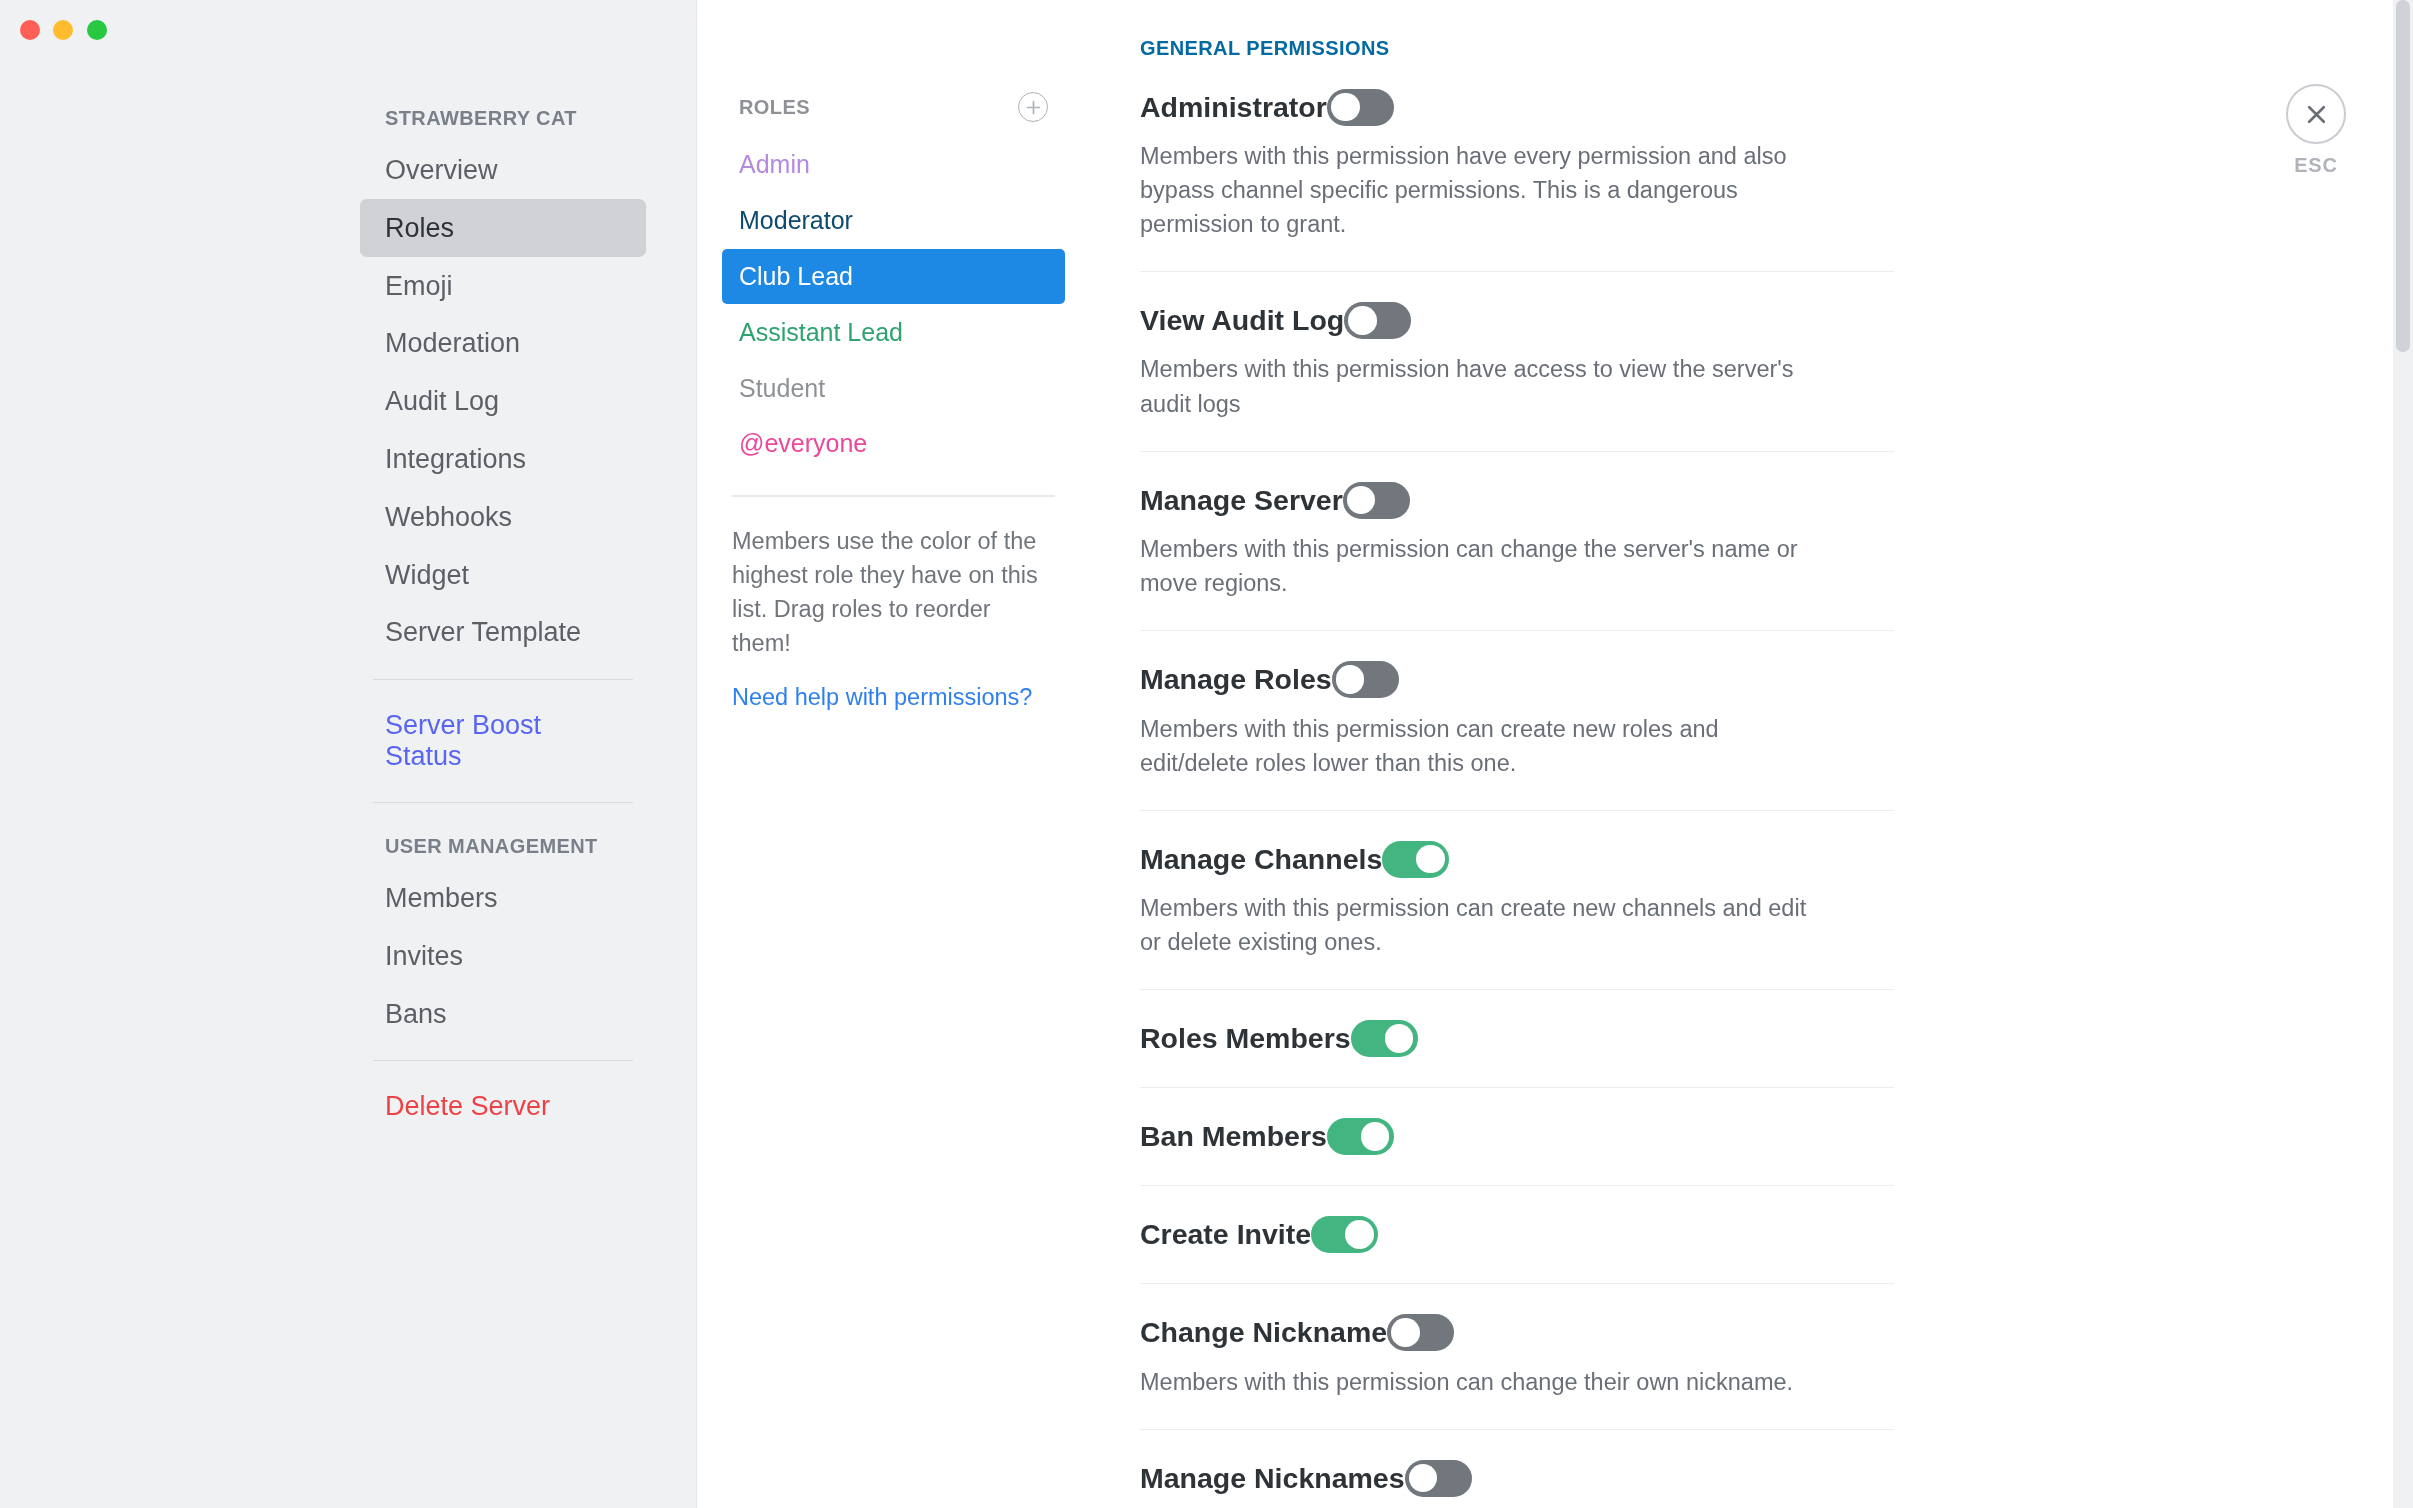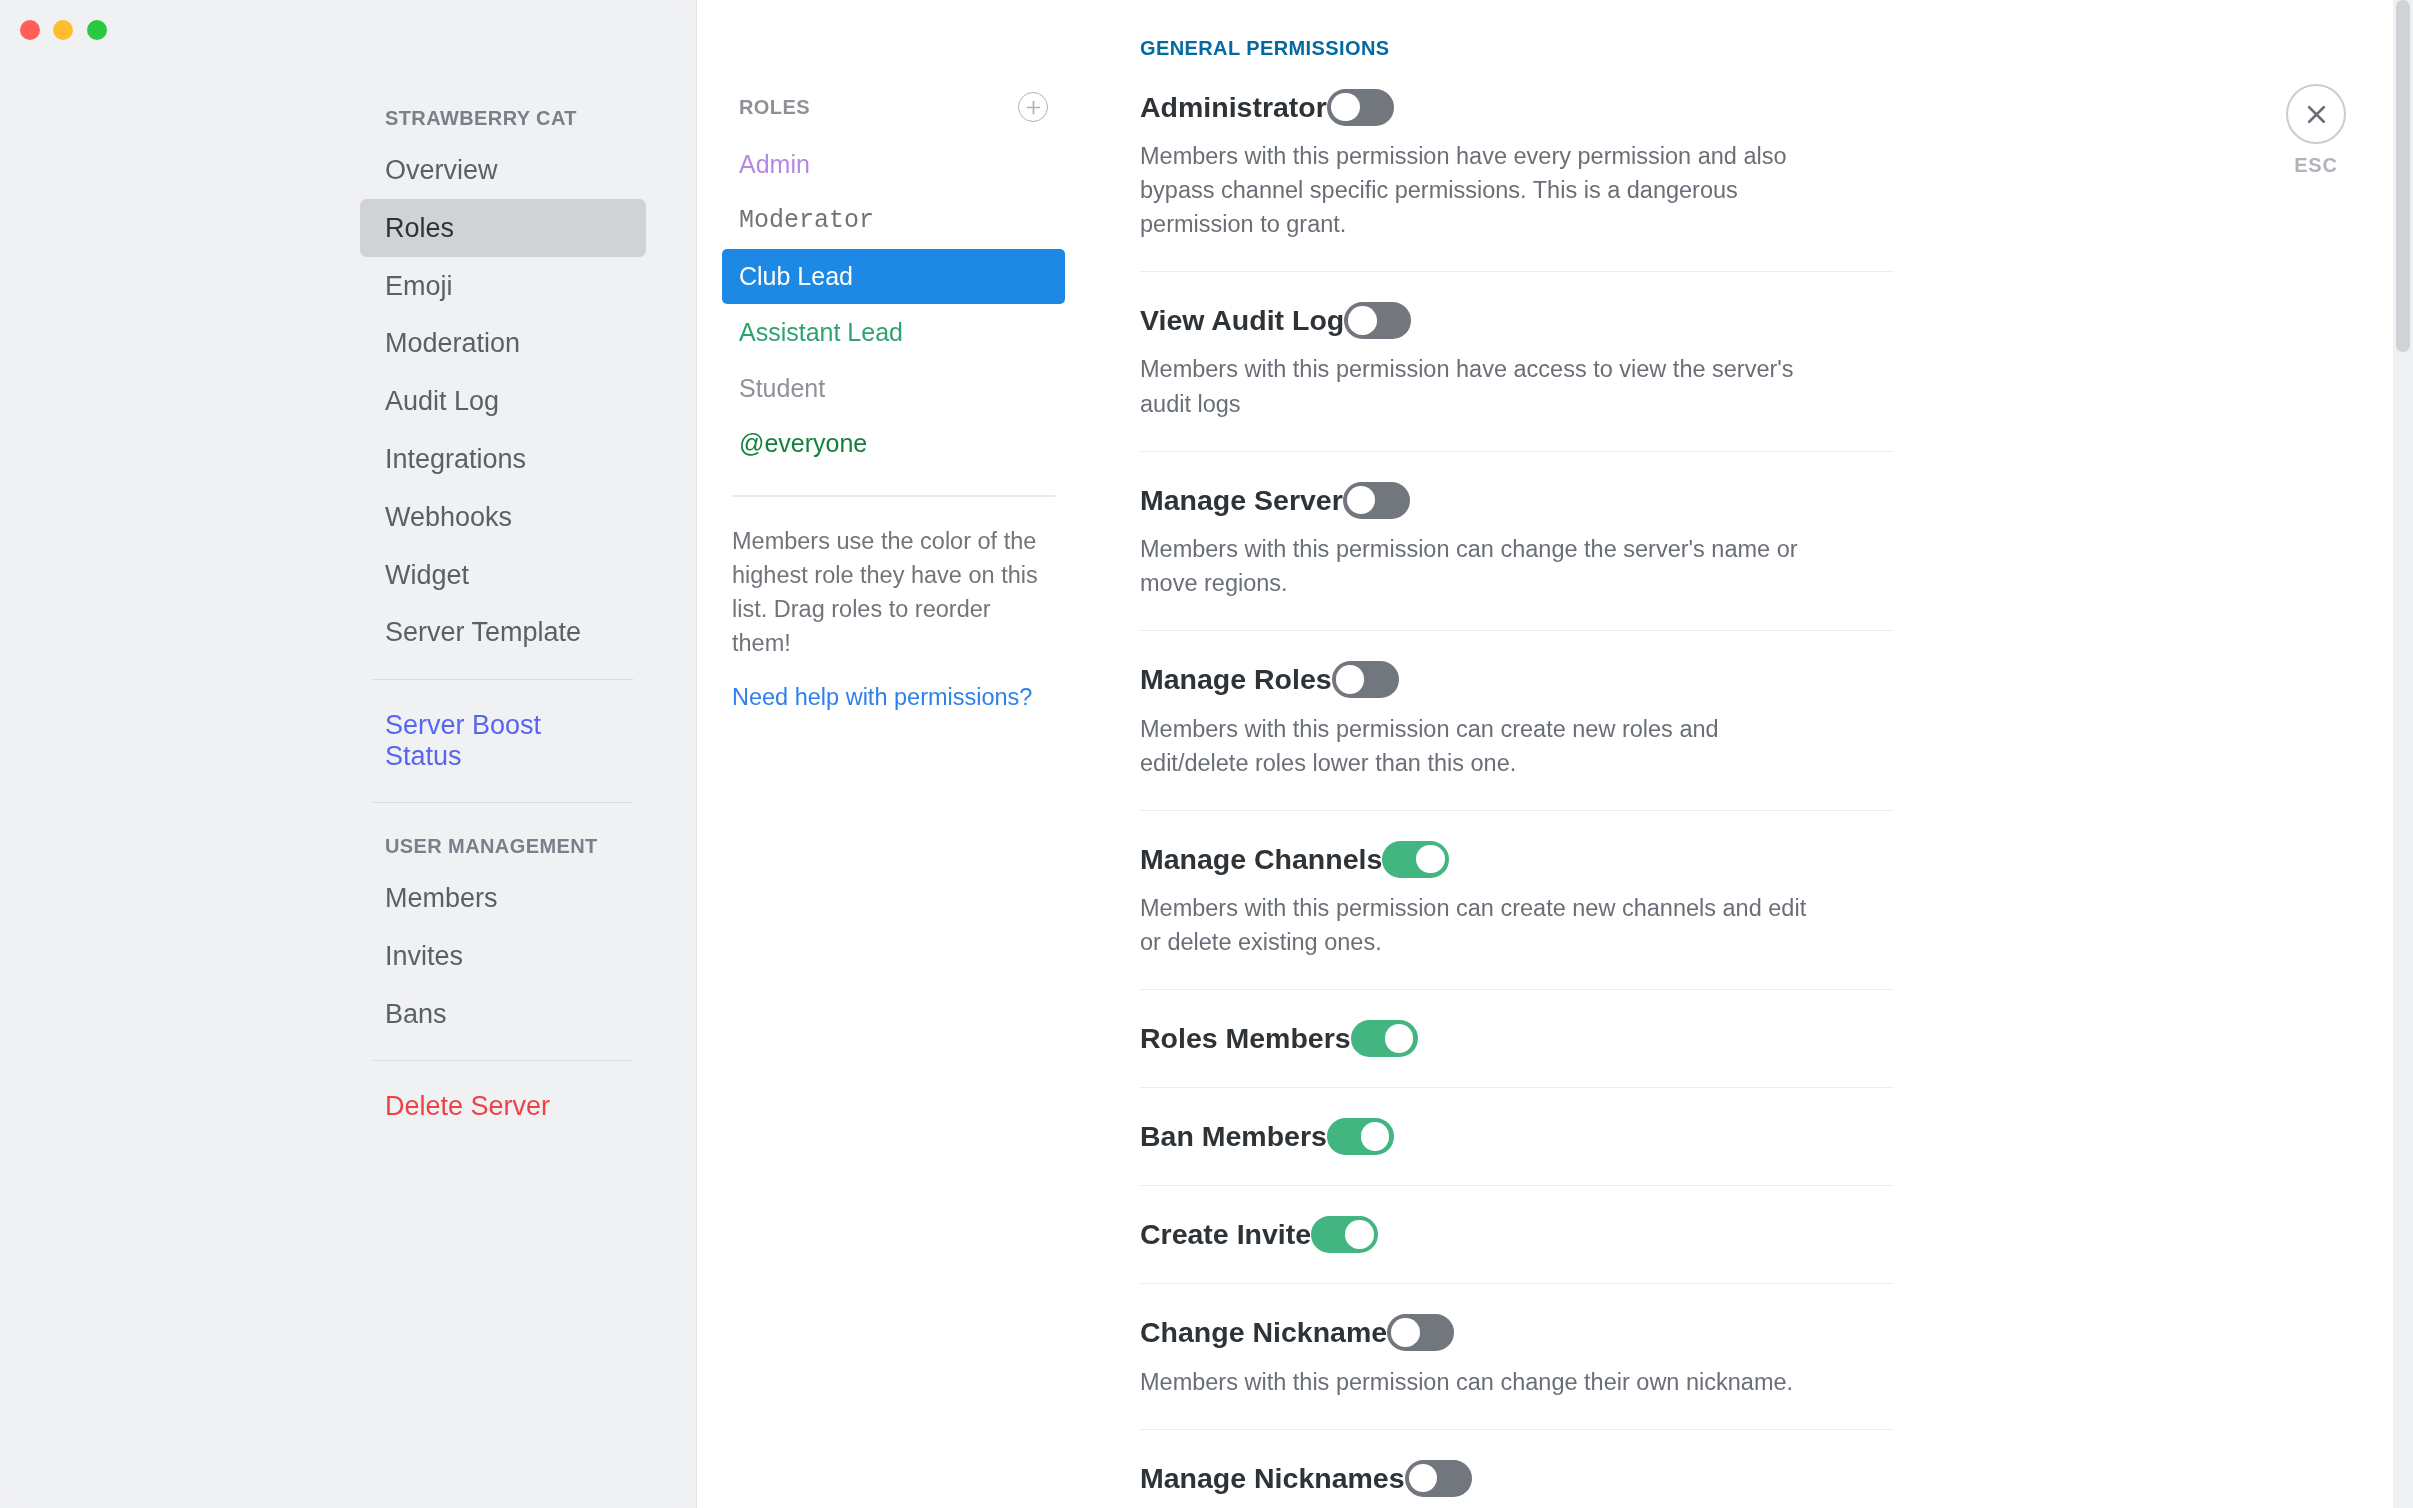--- a/index.html
+++ b/index.html
@@ -265,25 +265,25 @@
       <span class="roles-header-label">ROLES</span>
       <span class="add-role-icon">
         <svg width="17" height="17" viewBox="0 0 20 20">
             <path d="M10 3v14M3 10h14" stroke="currentColor" stroke-width="2" stroke-linecap="round"></path>
           </svg>
       </span>
     </div>
 
     <div id="roles-list">
         <div class="role-item" style="color: rgb(180, 138, 224);">Admin</div>
-        <div class="role-item" style="color: #737373; font-family: Liberation Mono, monospace;">Moderator</div>
+        <div class="role-item" style="color: #0c4a6e;">Moderator</div>
         <div class="role-item selected">Club Lead</div>
         <div class="role-item" style="color: rgb(47, 163, 111);">Assistant Lead</div>
         <div class="role-item" style="color: rgb(142, 146, 151);">Student</div>
-        <div class="role-item" style="color: #15803d;">@everyone</div>
+        <div class="role-item" style="color: #ec4899;">@everyone</div>
       </div>
 
     <div class="roles-divider"></div>
     <div class="roles-hint">Members use the color of the highest role they have on this list. Drag roles to reorder them!</div>
     <div class="roles-help">Need help with permissions?</div>
   </div>
 
   <div class="main-col">
     <div class="main-inner">
       <div class="perm-section-header">GENERAL PERMISSIONS</div>

